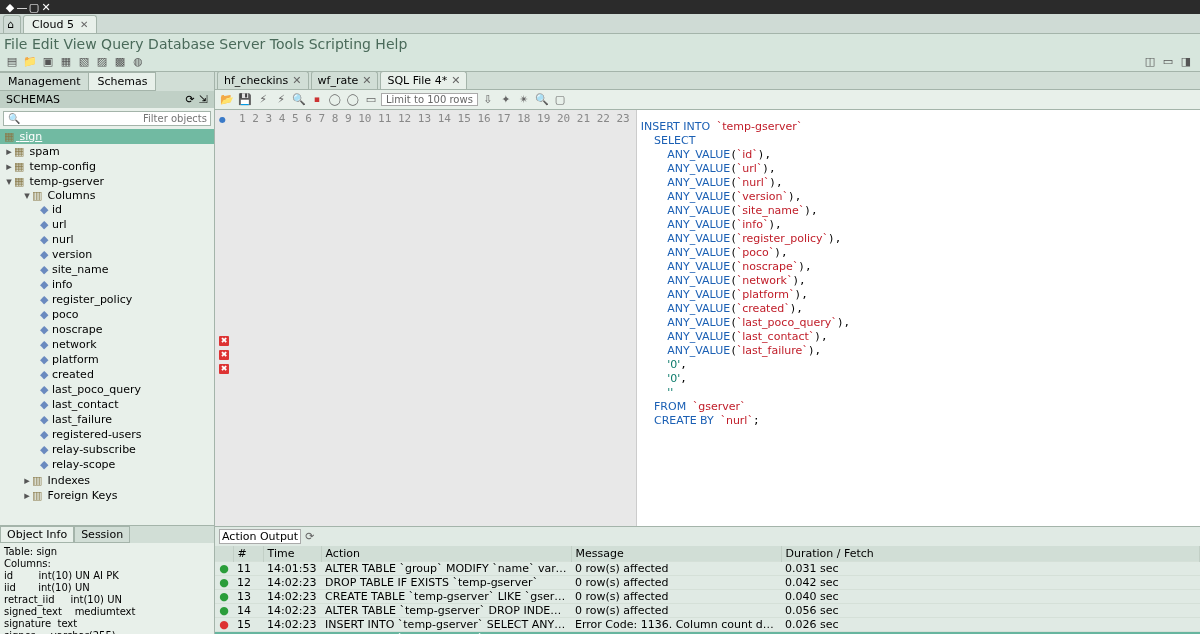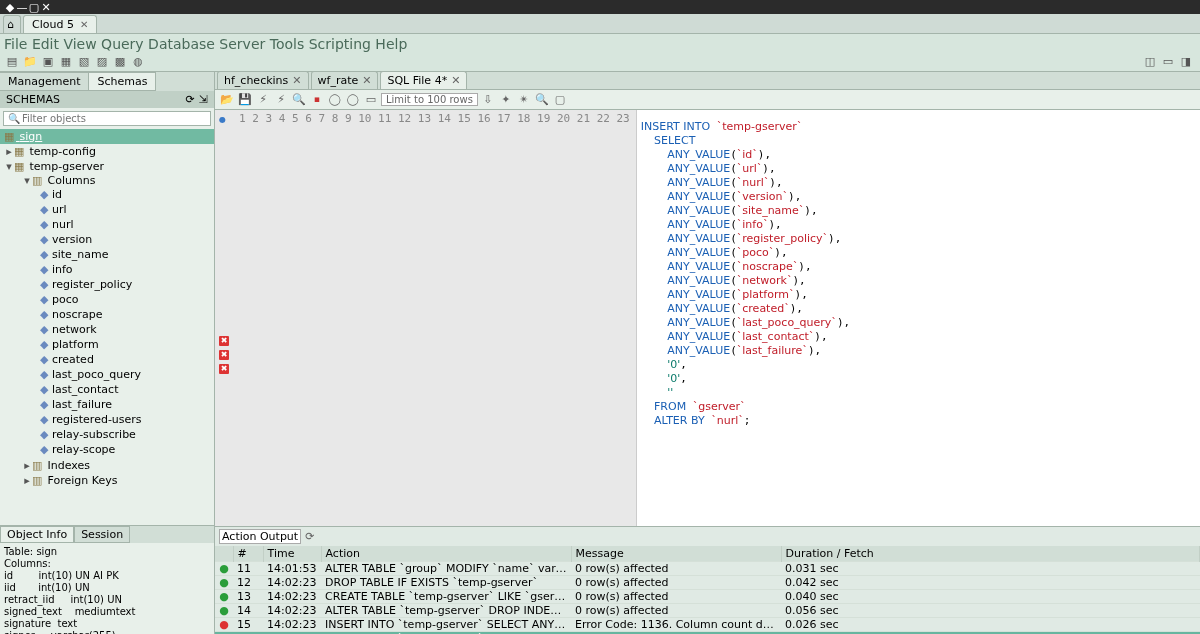--- a/index.html
+++ b/index.html
@@ -18,21 +18,21 @@
 .topicons span { display:inline-block; width:16px; height:16px; margin-right:2px; text-align:center; line-height:16px; font-size:11px; color:#555; cursor:pointer; }
 .topicons .rgroup { margin-left:auto; display:flex; }
 .main { display:flex; height:573px; }
 .sidebar { width:215px; background:#e8f0ea; border-right:1px solid #a4b4aa; display:flex; flex-direction:column; }
 .sidetabs { display:flex; background:#d1ded6; font-size:10px; }
 .sidetab { padding:2px 8px; border:1px solid #a4b4aa; border-left:none; cursor:pointer; }
 .sidetab.active { background:#e8f0ea; }
 .shdr { background:#c0d0c6; font-size:10px; padding:2px 6px; display:flex; align-items:center; }
 .shdr .ricons { margin-left:auto; display:flex; gap:4px; }
 .filter { padding:3px; }
-.filter input { width:100%; padding:1px 3px 1px 18px; border:1px solid #a4b4aa; font-size:10px; background:#fff; }
+.filter input { width:100%; padding:1px 3px 1px 18px; border:1px solid #a4b4aa; font-size:10px; background:#fff;text-align:right; }
 .filter-wrap { position:relative; }
 .filter-wrap .mag { position:absolute; left:5px; top:2px; font-size:10px; color:#888; pointer-events:none; }
 .tree { flex:1; overflow:auto; font-size:10px; padding-left:0; background:#e8f0ea; }
 .tree li { list-style:none; padding:1px 0 1px 4px; white-space:nowrap; cursor:pointer; }
 .tree li.hl { background:#71baa2; color:#fff;text-decoration:underline; }
 .tree .arrow { display:inline-block; width:10px; text-align:center; color:#555; }
 .tree .ico { display:inline-block; width:12px; color:#8a7a4a; }
 .tree .diamond { color:#6a8abf; }
 .tree ul { padding-left:14px; }
 .objinfo { border-top:1px solid #a4b4aa; }
@@ -122,20 +122,21 @@
         </span>
     </div>
     <div class="filter">
       <div class="filter-wrap">
         <span class="mag">🔍</span>
         <input placeholder="Filter objects" style="">
       </div>
     </div>
     <ul class="tree">
       <li class="hl"><span class="ico">▦</span> <span>sign</span></li>
+      <li><span class="arrow">▸</span><span class="ico">▦</span> <span>spam</span></li>
       <li><span class="arrow">▸</span><span class="ico">▦</span> <span>temp-config</span></li>
       <li><span class="arrow">▾</span><span class="ico">▦</span> <span>temp-gserver</span>
         <ul>
           <li><span class="arrow">▾</span><span class="ico">▥</span> <span>Columns</span>
             <ul id="col-list">
                 <li><span class="diamond">◆</span> id</li>
                 <li><span class="diamond">◆</span> url</li>
                 <li><span class="diamond">◆</span> nurl</li>
                 <li><span class="diamond">◆</span> version</li>
                 <li><span class="diamond">◆</span> site_name</li>
@@ -246,21 +247,21 @@
     <span class="k-blue">ANY_VALUE</span>(<span class="k-red">`network`</span>),
     <span class="k-blue">ANY_VALUE</span>(<span class="k-red">`platform`</span>),
     <span class="k-blue">ANY_VALUE</span>(<span class="k-red">`created`</span>),
     <span class="k-blue">ANY_VALUE</span>(<span class="k-red">`last_poco_query`</span>),
     <span class="k-blue">ANY_VALUE</span>(<span class="k-red">`last_contact`</span>),
     <span class="k-blue">ANY_VALUE</span>(<span class="k-red">`last_failure`</span>),
     <span class="k-teal">'0'</span>,
     <span class="k-teal">'0'</span>,
     <span class="k-teal">''</span>
   <span class="k-blue">FROM</span> <span class="k-red">`gserver`</span>
-  <span class="k-blue">ALTER BY</span> <span class="k-red">`nurl`</span>;
+  <span class="k-blue">CREATE BY</span> <span class="k-red">`nurl`</span>;
 </div>
     </div>
     <div class="actionbar">
       <span class="asel">Action Output</span>
       <span class="spin">⟳</span>
     </div>
     <div class="grid">
       <table>
         <colgroup>
             <col style="width:18px">

